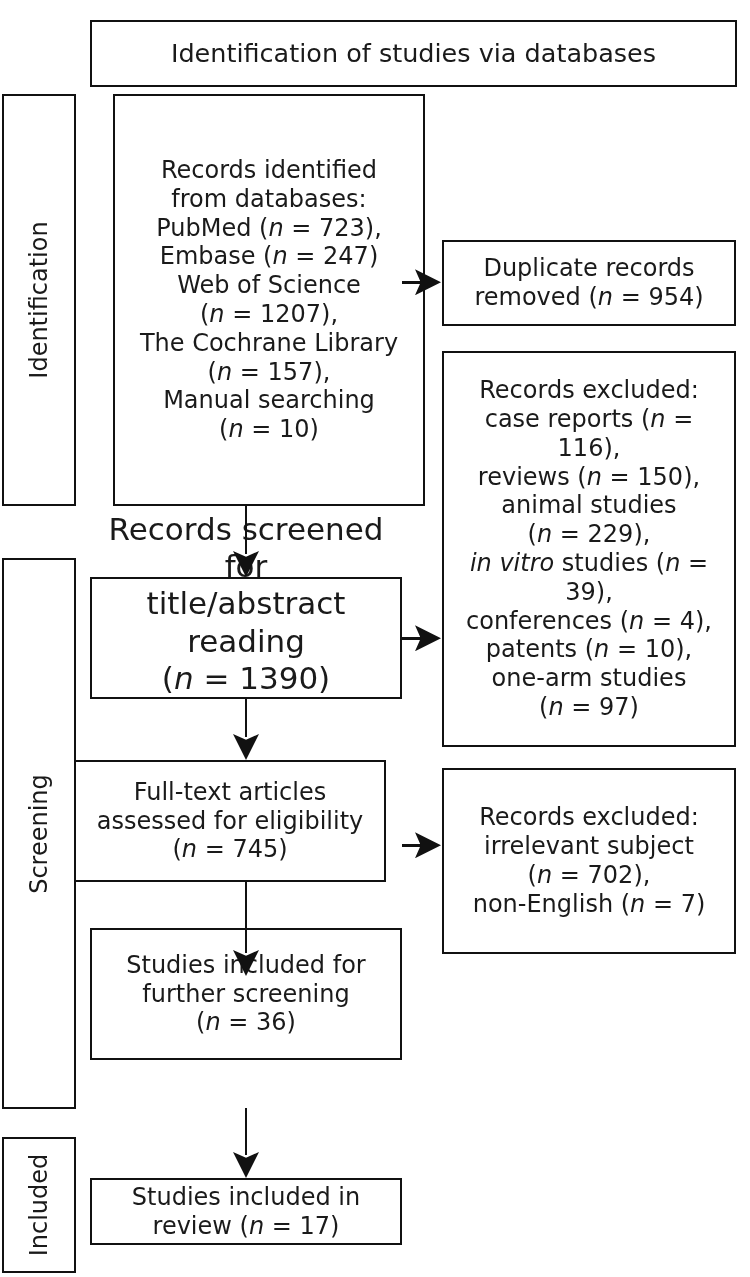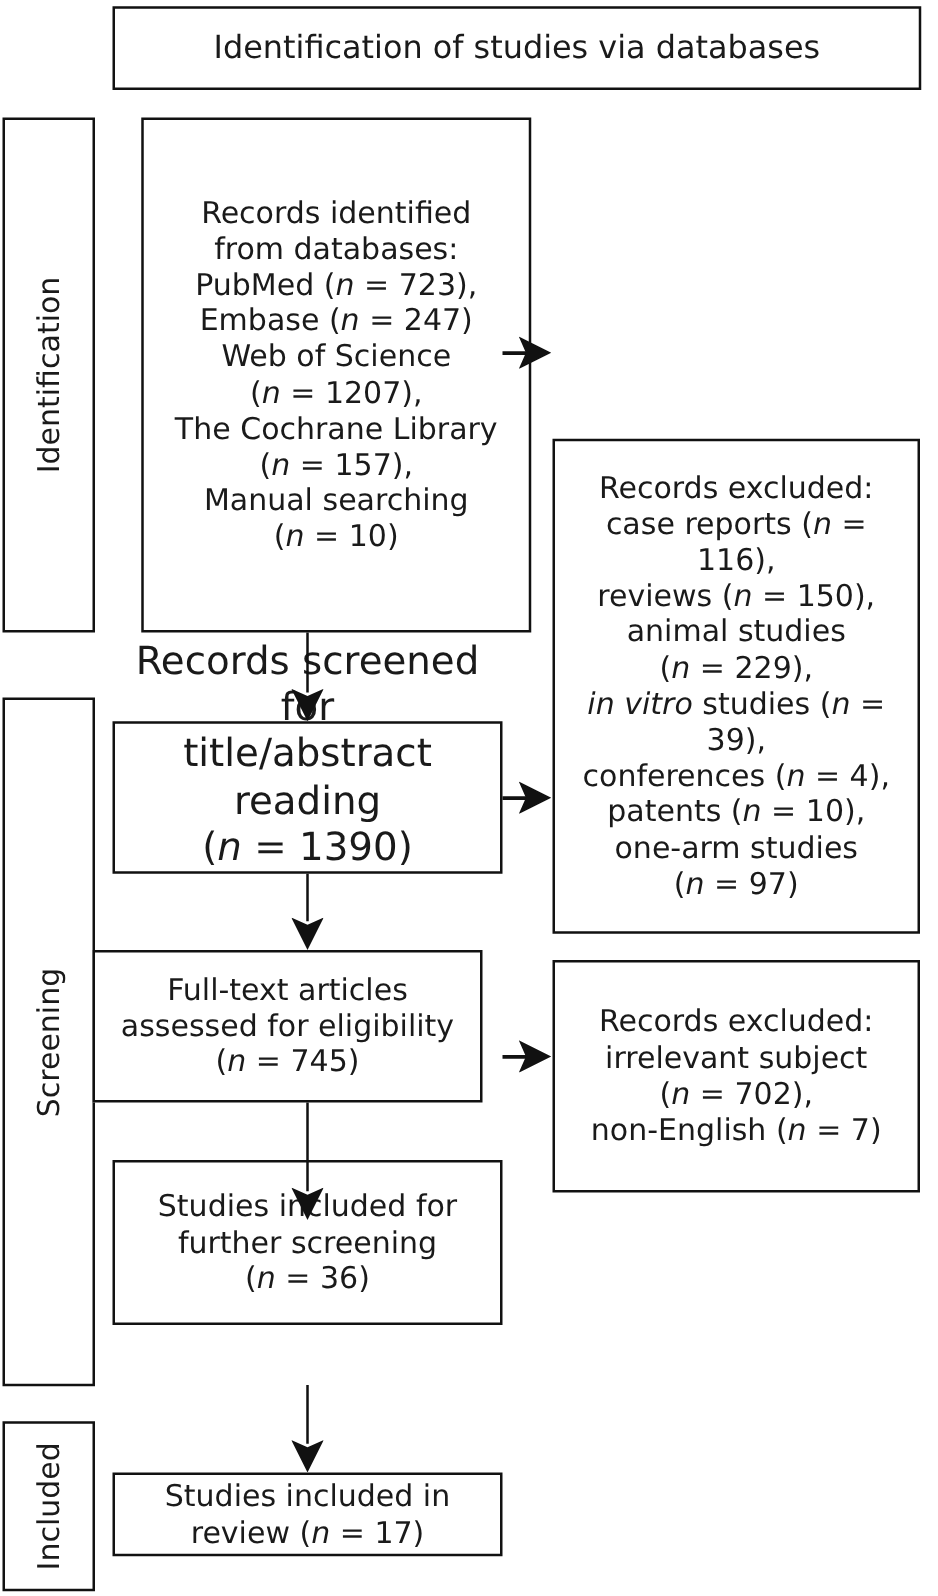--- a/index.html
+++ b/index.html
@@ -37,21 +37,21 @@
     display: block;
     width: 100%;
     padding: 0 6px;
     box-sizing: border-box;
     white-space: pre-line;
   }
 
   
   #header-box {
     left: 90px;
-    top: 5px;
+    top: 20px;
     width: 647px;
     height: 67px;
     font-size: 25.5px;
   }
 
   
   .rail {
     position: absolute;
     box-sizing: border-box;
     border: 2.5px solid #111111;
@@ -178,20 +178,24 @@
     <span class="txt">Studies included for
 further screening
 (<i class="ital">n</i> = 36)</span>
   </div>
 
   <div class="box" id="box-review">
     <span class="txt">Studies included in
 review (<i class="ital">n</i> = 17)</span>
   </div>
 
+  <div class="box" id="box-duplicates">
+    <span class="txt">Duplicate records
+removed (<i class="ital">n</i> = 954)</span>
+  </div>
 
   <div class="box" id="box-excluded-1">
     <span class="txt">Records excluded:
 case reports (<i class="ital">n</i> = 116),
 reviews (<i class="ital">n</i> = 150),
 animal studies
 (<i class="ital">n</i> = 229),
 <i class="ital">in vitro</i> studies (<i class="ital">n</i> = 39),
 conferences (<i class="ital">n</i> = 4),
 patents (<i class="ital">n</i> = 10),

